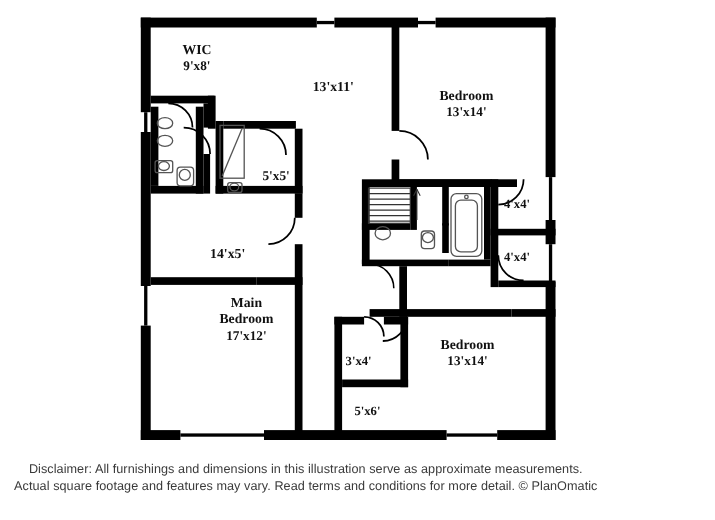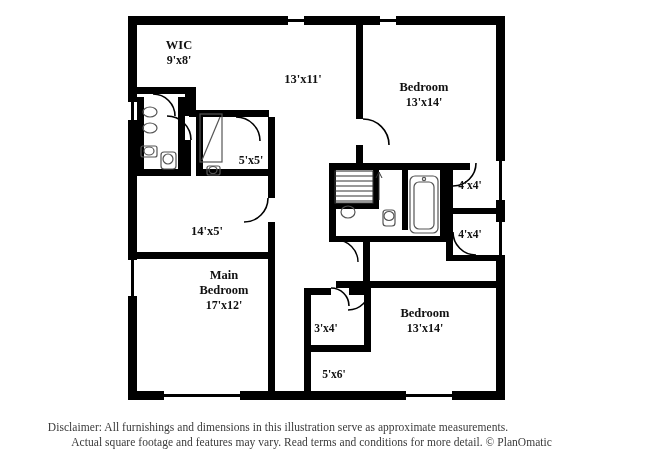--- a/index.html
+++ b/index.html
@@ -26,28 +26,28 @@
     width: 650px;
     height: 473px;
     display: block;
   }
   .disclaimer {
     position: absolute;
     left: 0;
     top: 420px;
     width: 548px;
     text-align: center;
-    font-family: Liberation Serif, serif;
+    font-family: Liberation Sans, sans-serif;
     font-size: 11.5px;
     color: #3a3a3a;
     line-height: 15px;
     letter-spacing: 0.05px;
   }
   .disclaimer .line1 { display: block; }
-  .disclaimer .line2 { display: block; text-align: right; }
+  .disclaimer .line2 { display: block; }
   .room-label {
     font-family: "Liberation Serif", serif;
     font-weight: bold;
     fill: #111111;
     text-anchor: middle;
     dominant-baseline: middle;
   }
   .dim-label {
     font-family: "Liberation Serif", serif;
     font-weight: bold;

